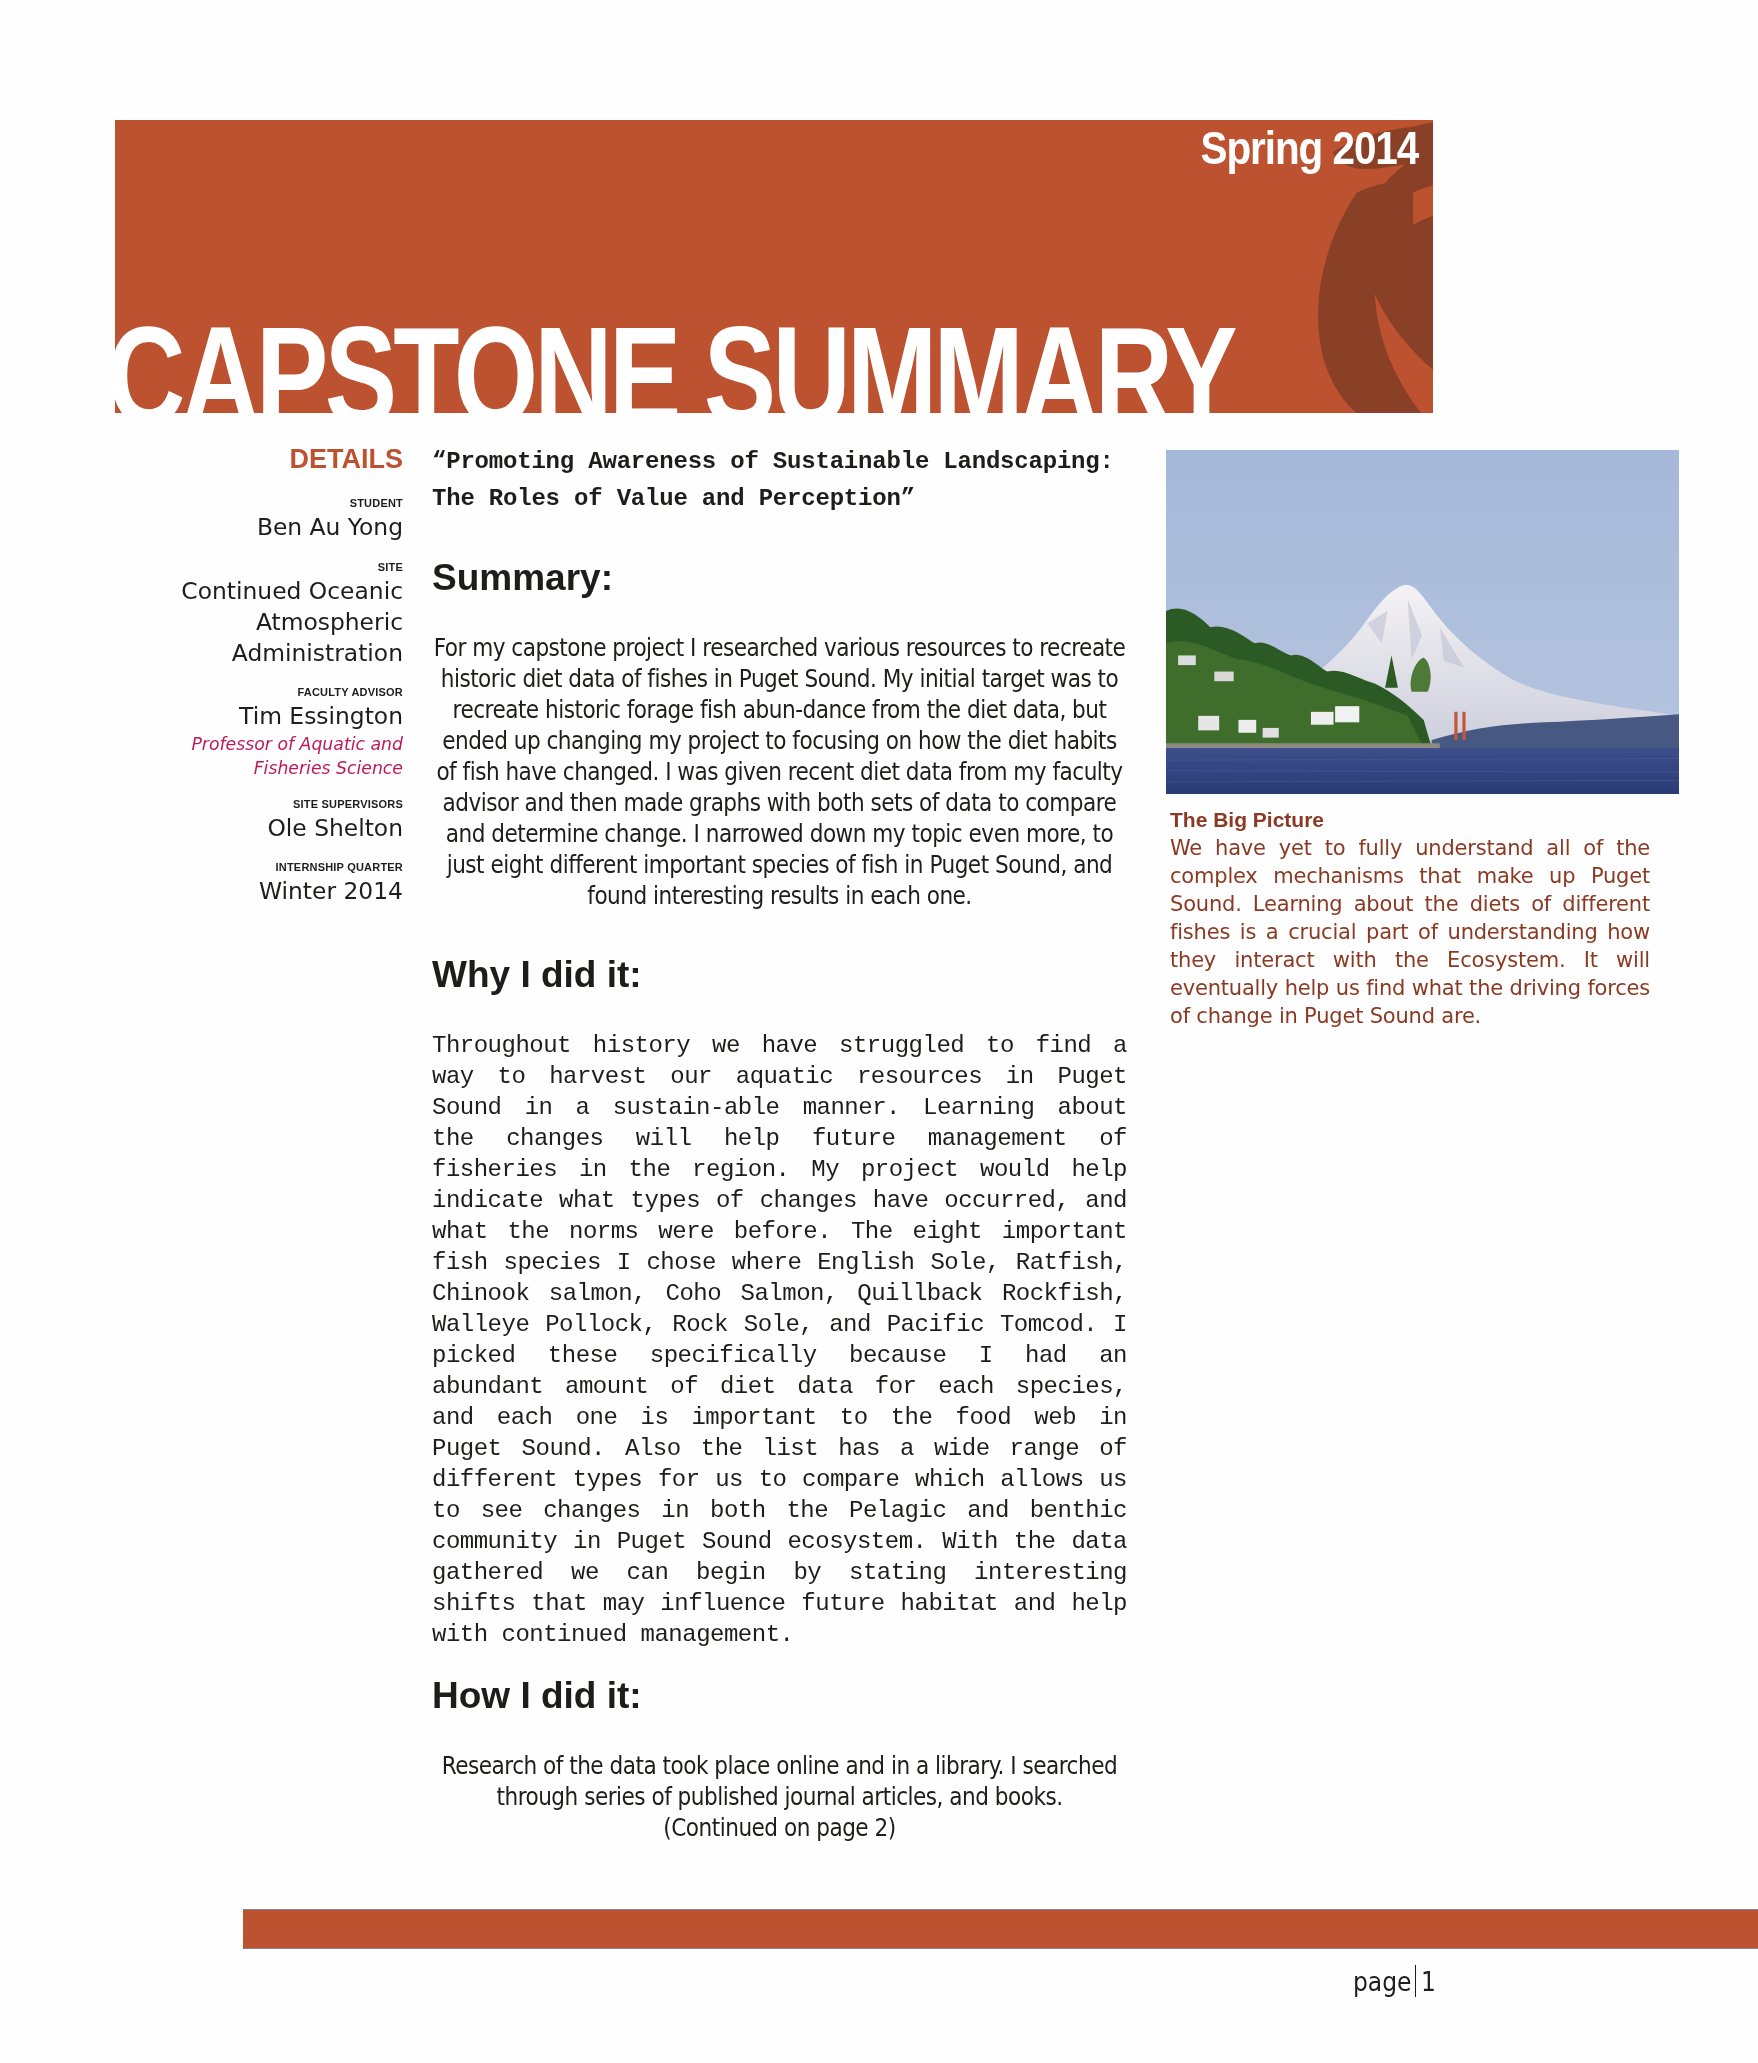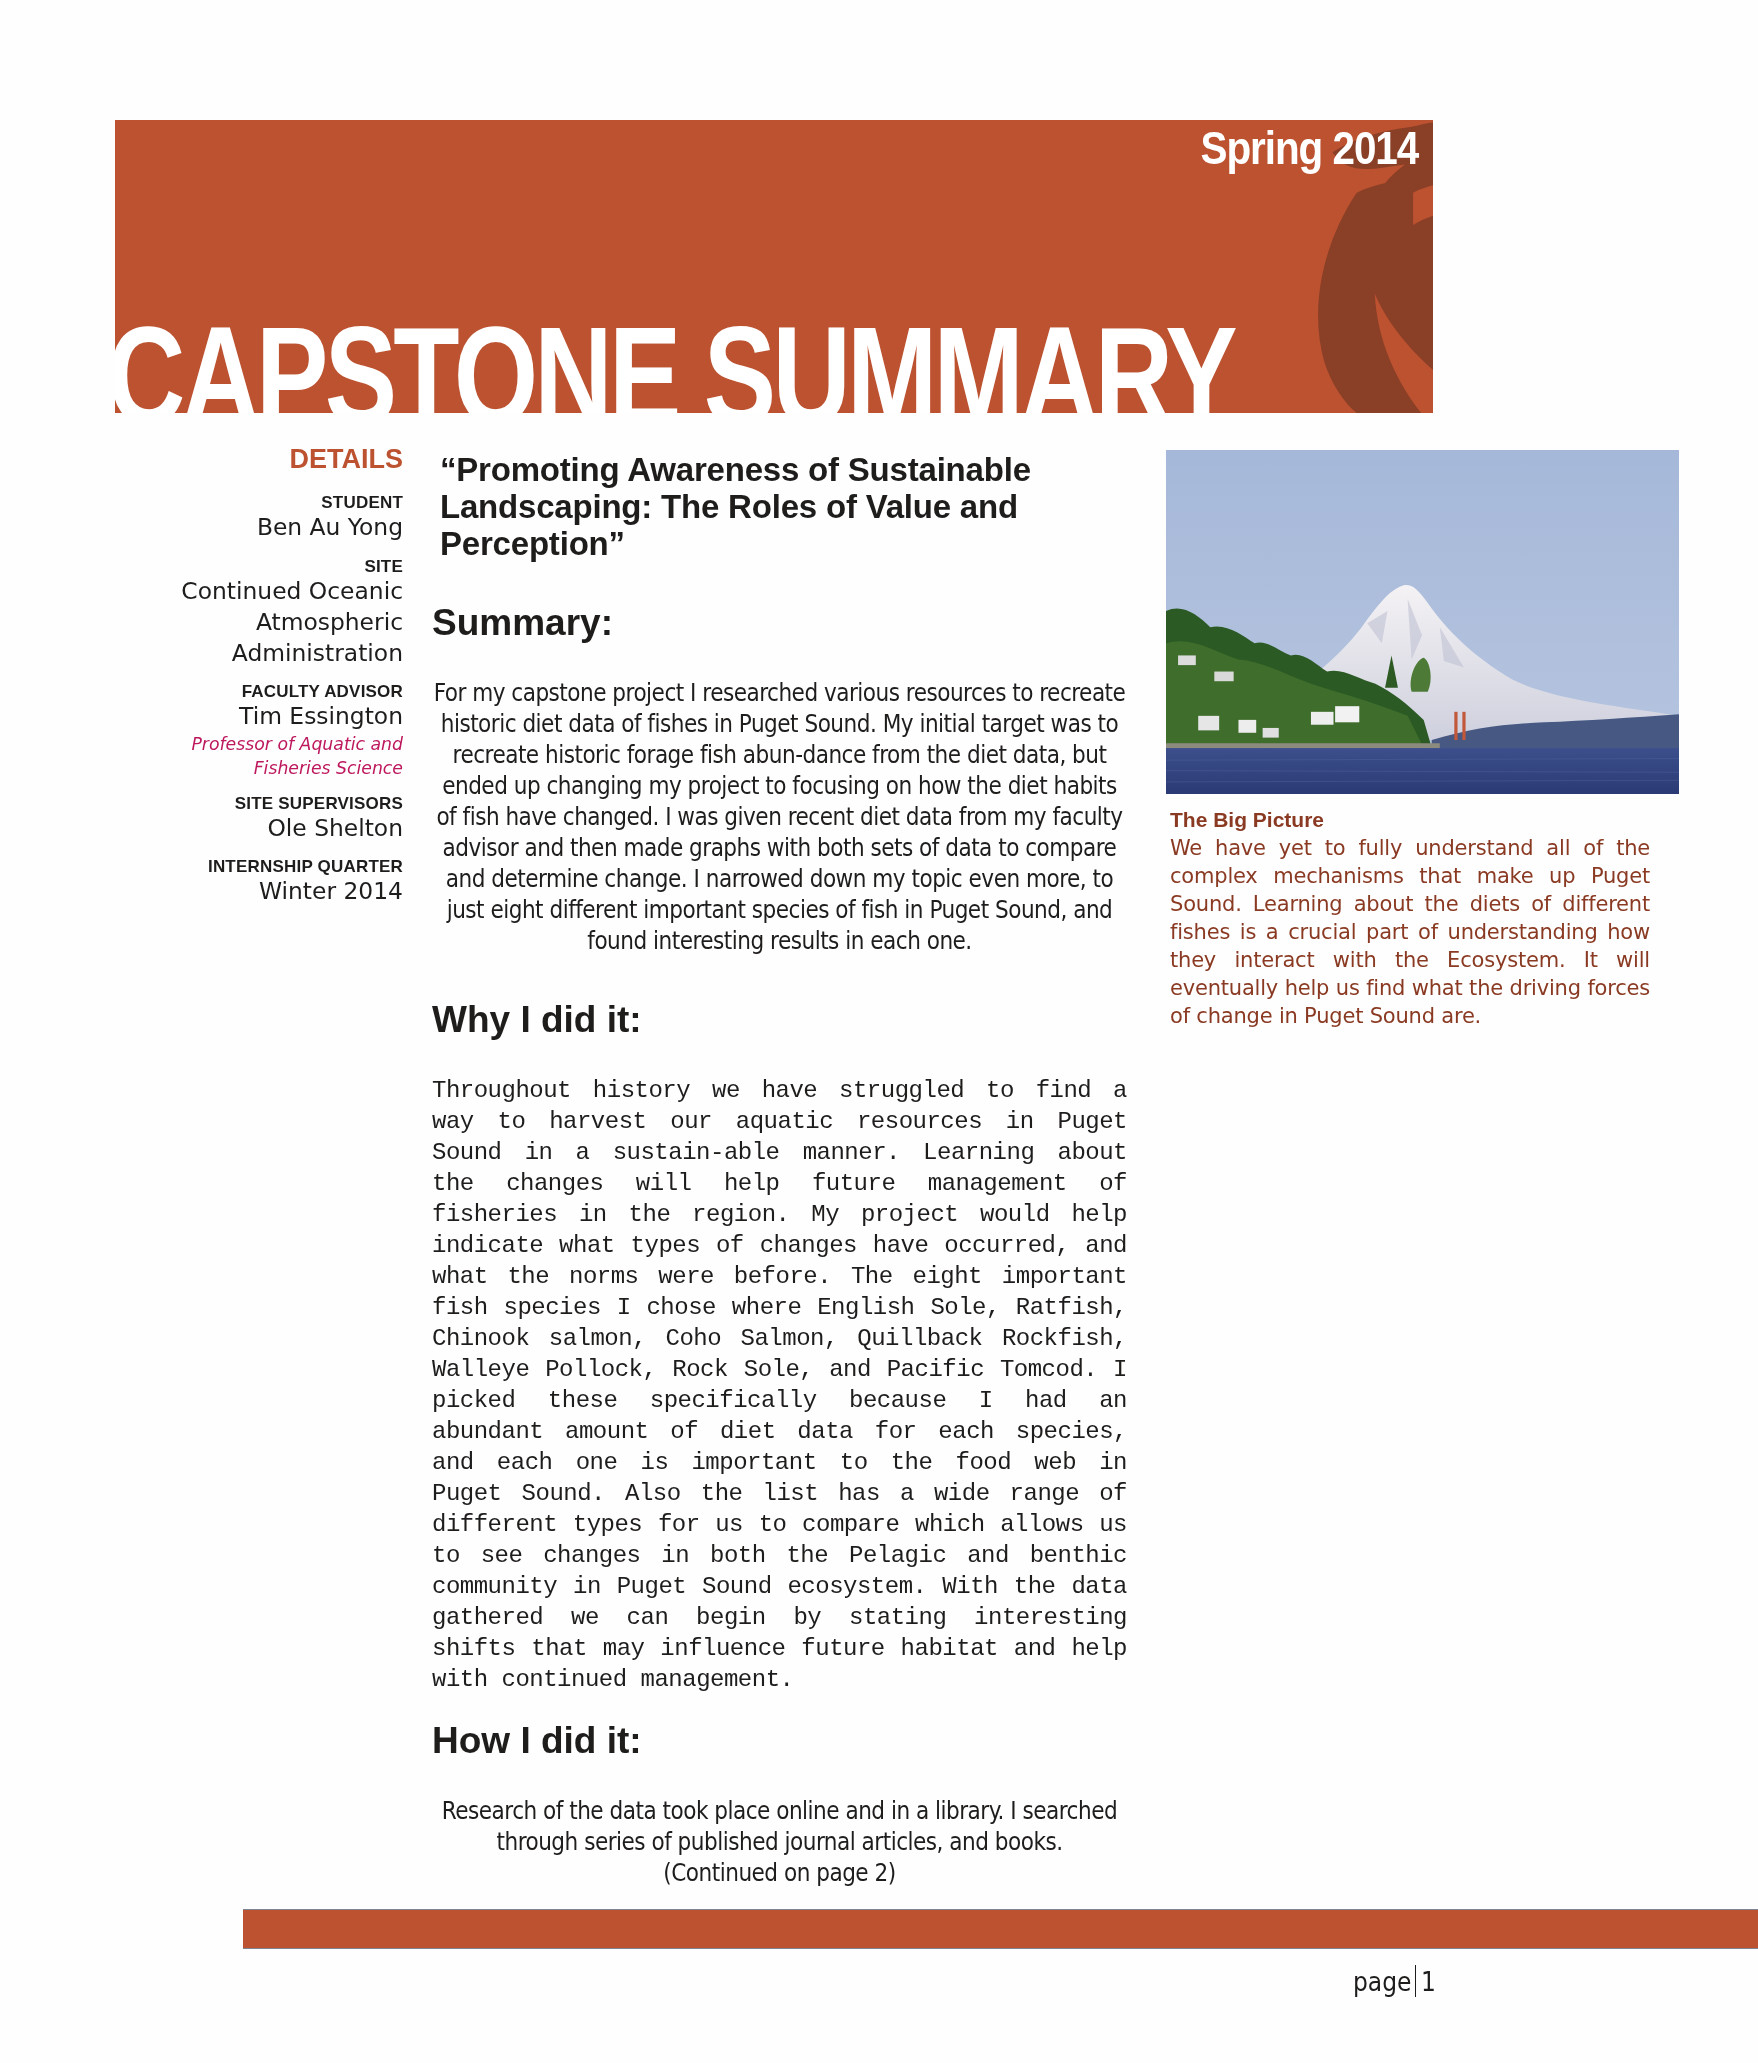--- a/index.html
+++ b/index.html
@@ -14,30 +14,30 @@
             font-weight:bold; font-size:47px; color:#ffffff; letter-spacing:-1.2px;
             transform:scaleX(0.86); transform-origin:right top; line-height:56px; }
   #big-title { position:absolute; left:-8px; bottom:-32px; font-family:"Liberation Sans", sans-serif;
                font-weight:bold; font-size:139px; line-height:139px; color:#ffffff;
                letter-spacing:-4.8px; white-space:nowrap; transform:scaleX(0.78); transform-origin:left bottom; }
 
   
   #details { left:113px; top:443px; width:290px; text-align:right; }
   #details .heading { font-family:"Liberation Sans", sans-serif; font-weight:bold; font-size:27px;
                       color:#bc5230; line-height:32px; margin:0 0 19.3px 0; }
-  #details .label { font-family:"Liberation Sans", sans-serif; font-weight:bold; font-size:17px;
+  #details .label { font-family:"Liberation Sans", sans-serif; font-weight:bold; font-size:11px;
                     letter-spacing:0.2px; color:#1f1d1c; line-height:18px; margin-top:14.5px; }
   #details .value { font-family:"DejaVu Sans", sans-serif; font-size:23.4px; line-height:31px; color:#1f1d1c; }
   #details .sub { font-family:"DejaVu Sans", sans-serif; font-style:italic; font-size:17.3px; line-height:24px; color:#be185d; }
   #details .group { margin-bottom:14.5px; }
 
   
   #main { left:432px; top:443px; width:695px; }
-  #project-title { font-family:Liberation Sans, sans-serif; font-weight:bold; font-size:33px; line-height:37px;
-                   margin:8px; letter-spacing:-0.2px; }
+  #project-title { font-family:Liberation Mono, monospace; font-weight:bold; font-size:24px; line-height:37px;
+                   margin:0; letter-spacing:-0.2px; }
   .section-h { font-family:"Liberation Sans", sans-serif; font-weight:bold; font-size:37px; line-height:37px; margin:0; }
   .body-text { font-family:"DejaVu Sans Condensed","DejaVu Sans", sans-serif; font-size:24px; line-height:31px;
                margin:0; text-align:center; letter-spacing:-0.5px; }
   .body-text.justify { text-align:justify;font-family:Liberation Mono, monospace; }
   #summary-h { margin-top:42px; }
   #summary-p { margin-top:37px; }
   #why-h { margin-top:44px; }
   #why-p { margin-top:37px; }
   #how-h { margin-top:27px; }
   #how-p { margin-top:37px; }

